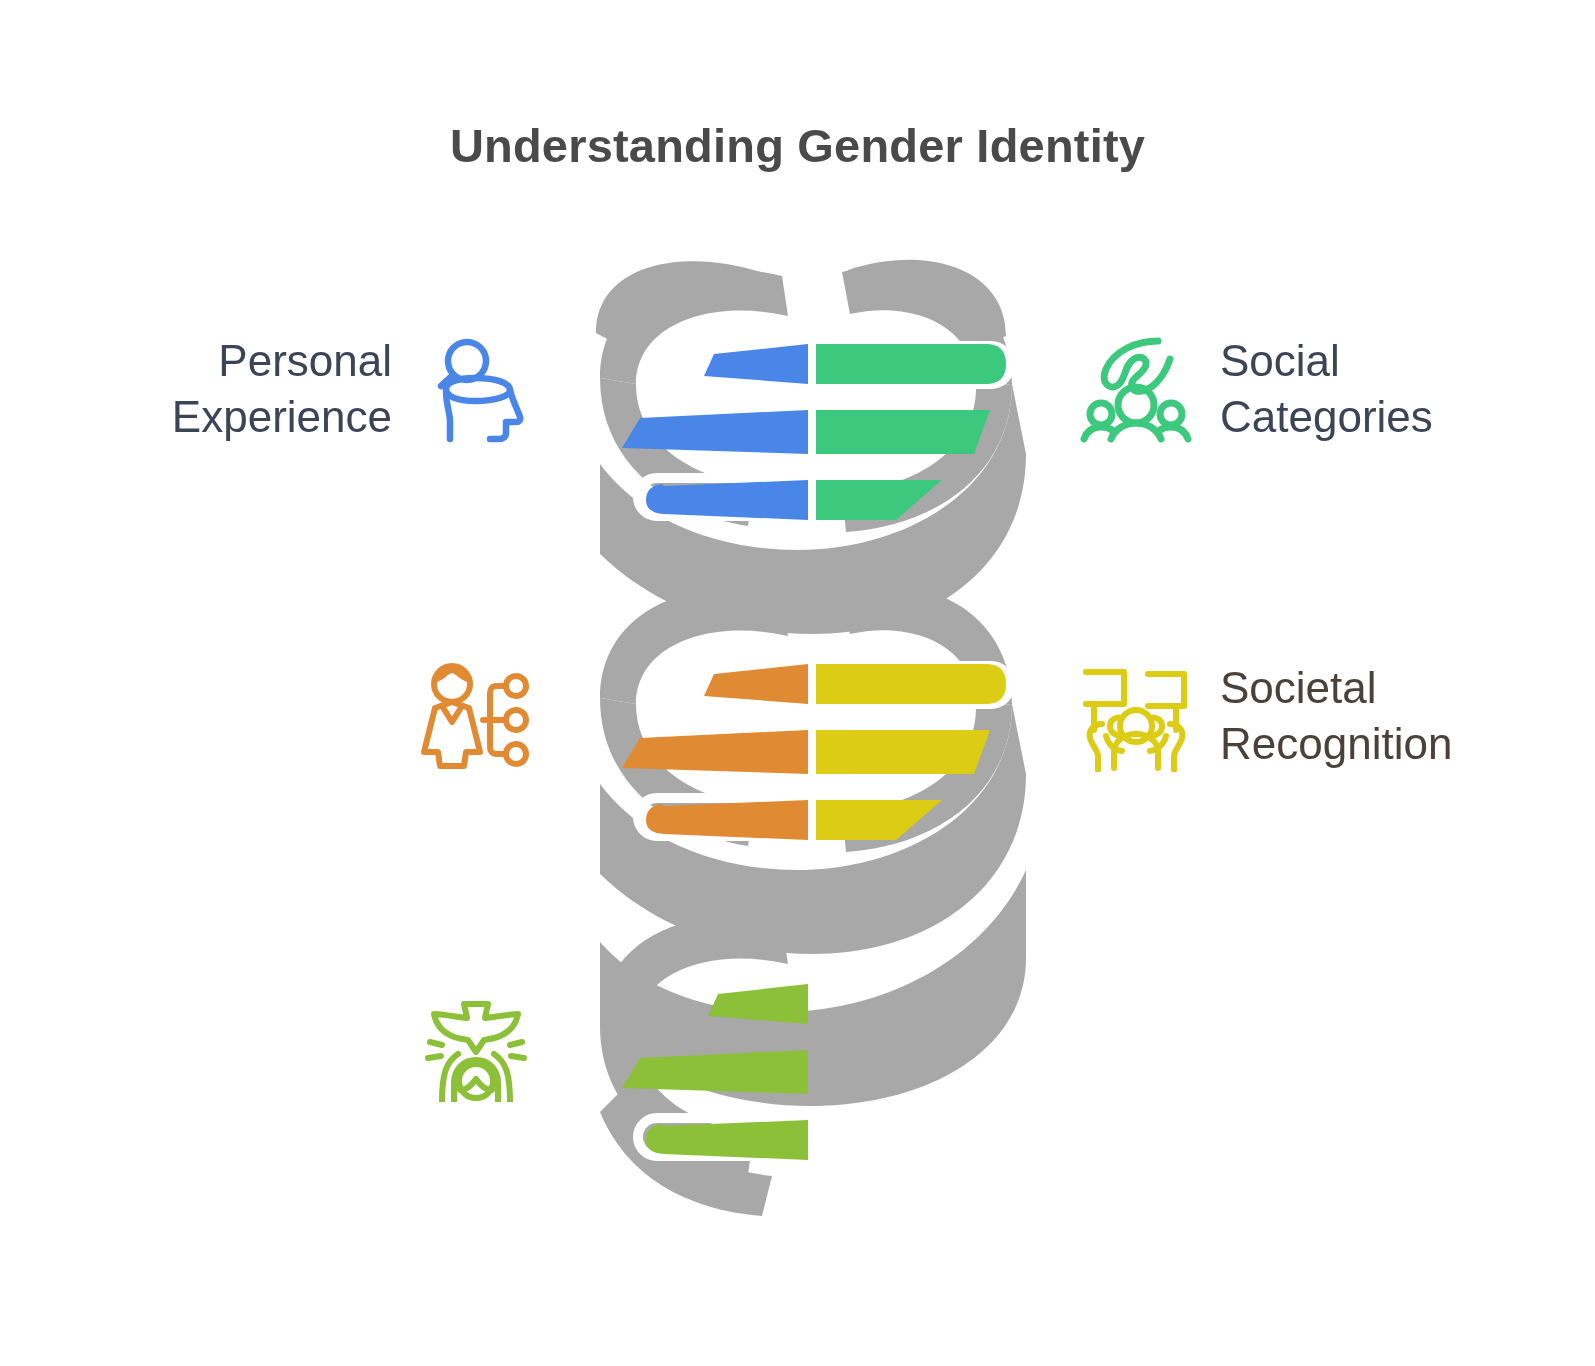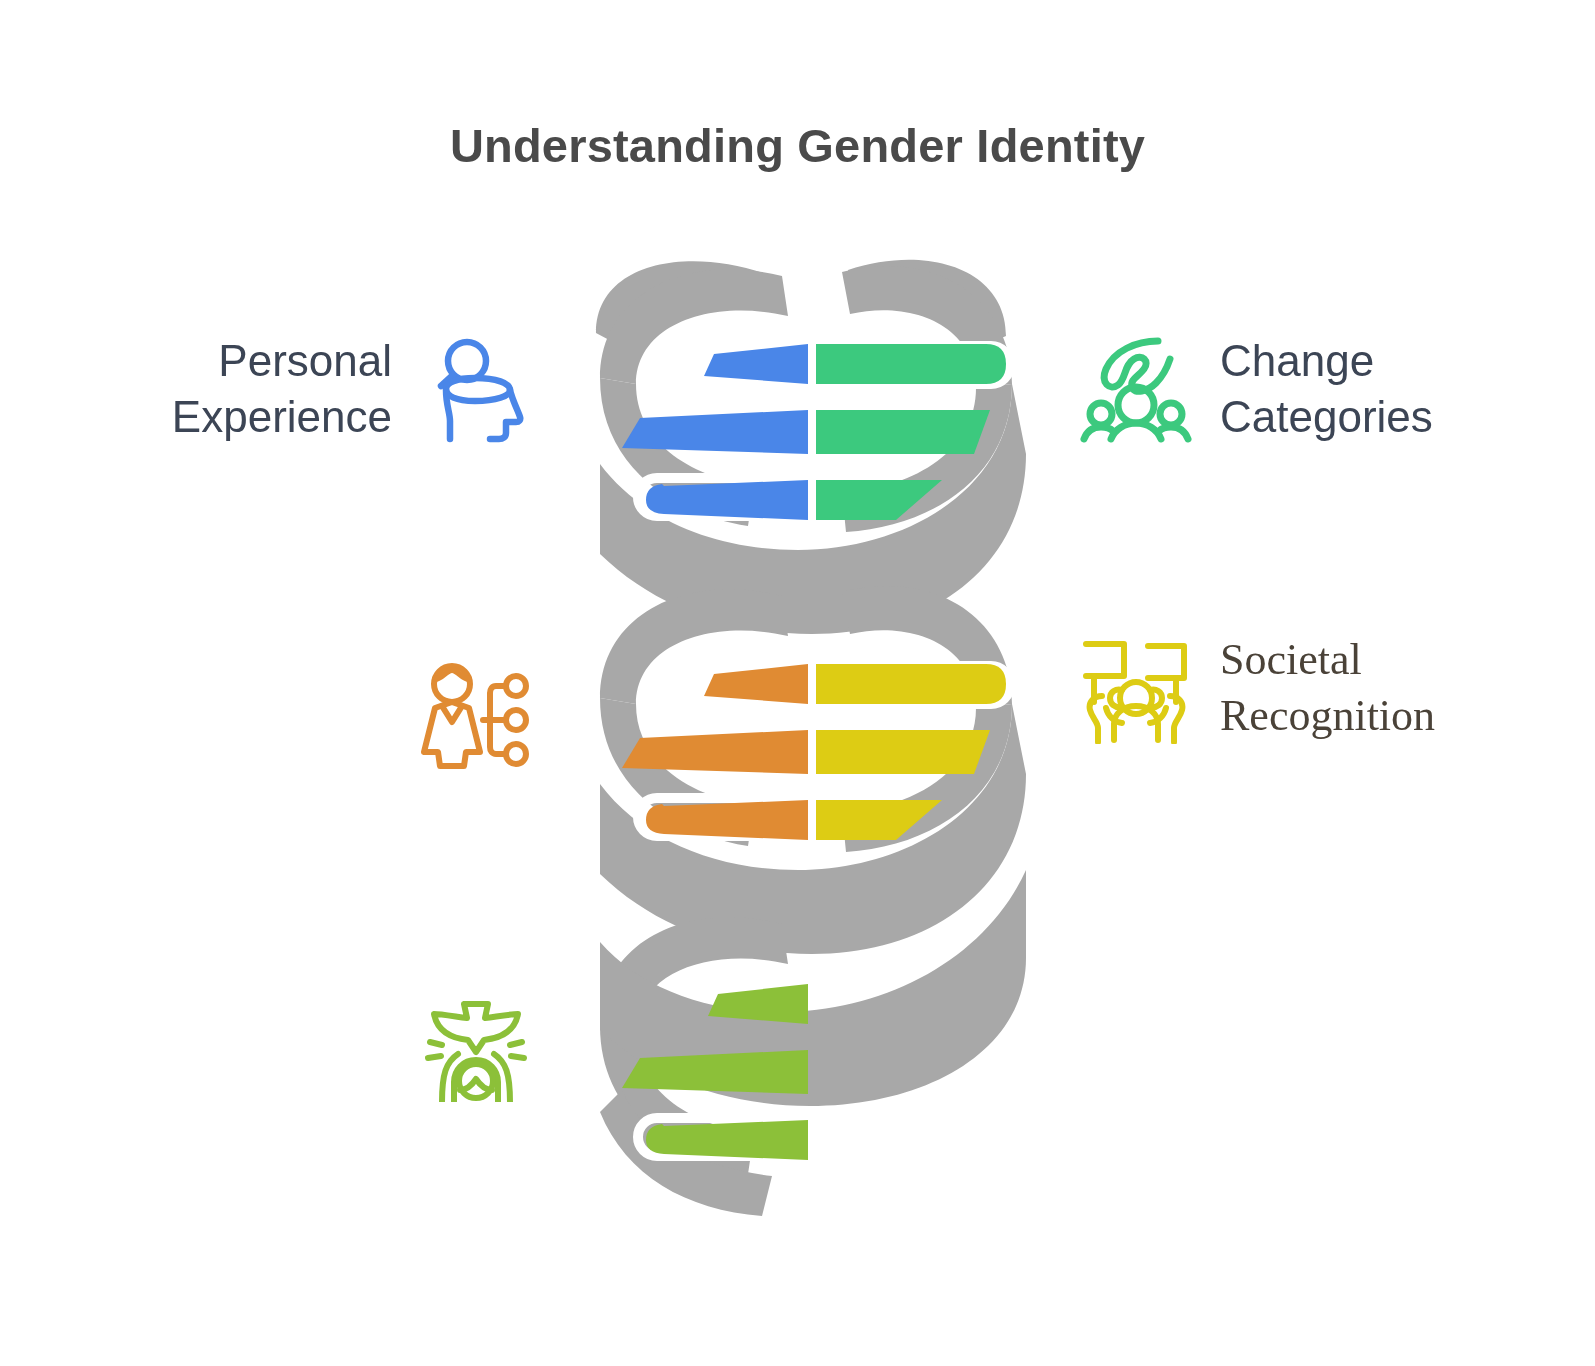--- a/index.html
+++ b/index.html
@@ -211,25 +211,25 @@
     <g fill="none" stroke="#3cc97e" stroke-width="7" stroke-linecap="round" stroke-linejoin="round">
       <path d="M 78,8 C 56,8 34,18 26,36 C 20,50 30,58 38,52 C 46,46 44,32 54,26 C 62,21 70,28 64,36 C 58,44 50,46 52,54 C 54,62 68,58 76,50 C 84,42 88,32 90,26"></path>
       <circle cx="56" cy="72" r="18"></circle>
       <circle cx="21" cy="81" r="11"></circle>
       <circle cx="91" cy="81" r="11"></circle>
       <path d="M 31,106 C 35,96 45,90 56,90 C 67,90 77,96 81,106"></path>
       <path d="M 4,106 C 7,98 13,94 21,94 C 26,94 30,95 33,98"></path>
       <path d="M 108,106 C 105,98 99,94 91,94 C 86,94 82,95 79,98"></path>
     </g>
   </svg>
-  <div class="label-text tone-slate">Change
+  <div class="label-text tone-slate">Social
 Categories</div>
 </div>
 
-<div class="label-row right" style="top:632px;font-family:Liberation Serif, serif;">
+<div class="label-row right" style="top:660px;">
   <svg class="icon-box" viewBox="0 0 112 112">
     <g fill="none" stroke="#ddcc14" stroke-width="6" stroke-linecap="round" stroke-linejoin="round">
       <path d="M 6,12 L 44,12 L 44,44 L 6,44"></path>
       <path d="M 68,14 L 104,14 L 104,46 L 68,46"></path>
       <line x1="14" y1="44" x2="14" y2="70"></line>
       <line x1="96" y1="46" x2="96" y2="70"></line>
       <circle cx="56" cy="66" r="16"></circle>
       <path d="M 34,108 L 34,92 C 34,82 43,74 56,74 C 69,74 78,82 78,92 L 78,108"></path>
       <path d="M 42,58 C 36,56 30,60 30,66 C 30,72 35,76 41,75"></path>
       <path d="M 70,58 C 76,56 82,60 82,66 C 82,72 77,76 71,75"></path>

